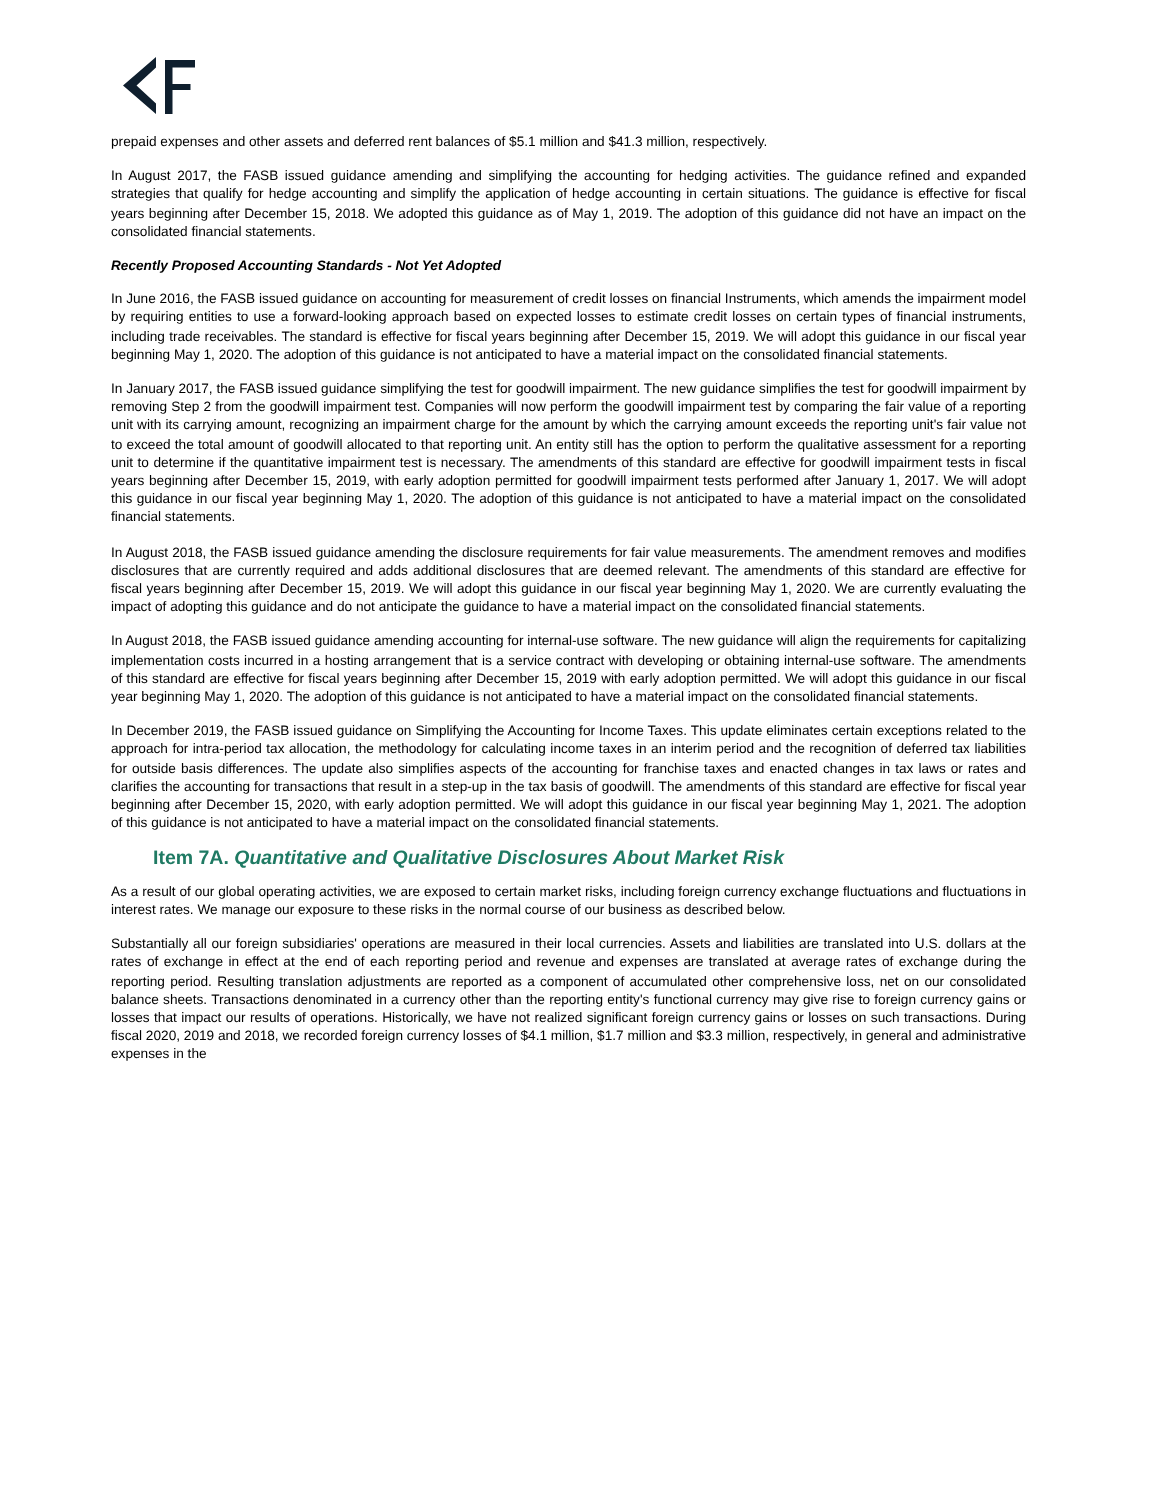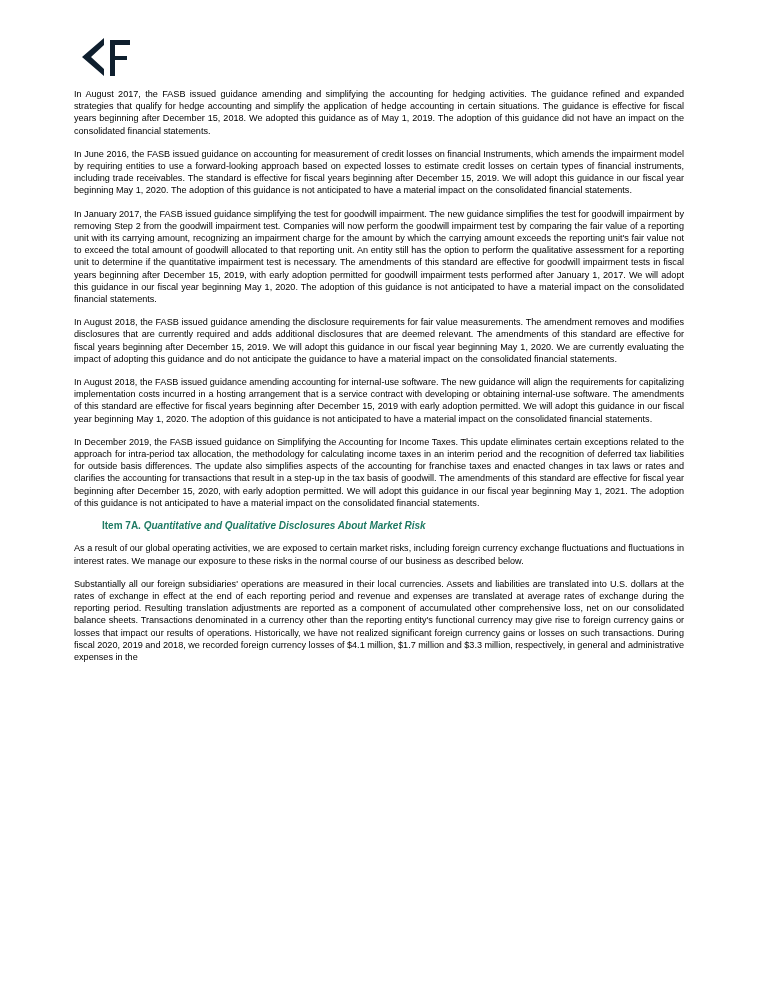--- a/index.html
+++ b/index.html
@@ -53,21 +53,21 @@
   }
   h3.heading-plain {
     margin: 7px 0 10px 0;
     font-size: 9.1px;
     line-height: 12.2px;
     font-weight: bold;
     color: #000;
   }
   .item-heading {
     margin: 9px 0 10px 0;
-    font-size: 10px;
+    font-size: 13px;
     line-height: 12.2px;
     font-weight: bold;
     color: #1f7a63;
     padding-left: 28px;
   }
   .item-heading .item-label {
     font-style: normal;
   }
   .item-heading .item-title {
     font-style: italic;
@@ -88,22 +88,24 @@
 <div class="page">
 
   <div class="logo">
     <svg width="70" height="42" viewBox="0 0 70 42" xmlns="http://www.w3.org/2000/svg">
       <path d="M30 2 L8 21 L30 40 L30 33 L17 21 L30 9 Z" fill="#0f1f2e"></path>
       <path d="M36 4 L36 40 L41 40 L41 24 L53 24 L53 20 L41 20 L41 9 L56 9 L56 4 Z" fill="#0f1f2e"></path>
     </svg>
   </div>
 
   <div class="content">
+    <p class="para">prepaid expenses and other assets and deferred rent balances of $5.1 million and $41.3 million, respectively.</p>
     <p class="para">In August 2017, the FASB issued guidance amending and simplifying the accounting for hedging activities. The guidance refined and expanded strategies that qualify for hedge accounting and simplify the application of hedge accounting in certain situations. The guidance is effective for fiscal years beginning after December 15, 2018. We adopted this guidance as of May 1, 2019. The adoption of this guidance did not have an impact on the consolidated financial statements.</p>
 
+    <h3 class="heading-italic">Recently Proposed Accounting Standards - Not Yet Adopted</h3>
 
     <p class="para">In June 2016, the FASB issued guidance on accounting for measurement of credit losses on financial Instruments, which amends the impairment model by requiring entities to use a forward-looking approach based on expected losses to estimate credit losses on certain types of financial instruments, including trade receivables. The standard is effective for fiscal years beginning after December 15, 2019. We will adopt this guidance in our fiscal year beginning May 1, 2020. The adoption of this guidance is not anticipated to have a material impact on the consolidated financial statements.</p>
     <p class="para">In January 2017, the FASB issued guidance simplifying the test for goodwill impairment. The new guidance simplifies the test for goodwill impairment by removing Step 2 from the goodwill impairment test. Companies will now perform the goodwill impairment test by comparing the fair value of a reporting unit with its carrying amount, recognizing an impairment charge for the amount by which the carrying amount exceeds the reporting unit's fair value not to exceed the total amount of goodwill allocated to that reporting unit. An entity still has the option to perform the qualitative assessment for a reporting unit to determine if the quantitative impairment test is necessary. The amendments of this standard are effective for goodwill impairment tests in fiscal years beginning after December 15, 2019, with early adoption permitted for goodwill impairment tests performed after January 1, 2017. We will adopt this guidance in our fiscal year beginning May 1, 2020. The adoption of this guidance is not anticipated to have a material impact on the consolidated financial statements.</p>
     <p class="para">In August 2018, the FASB issued guidance amending the disclosure requirements for fair value measurements. The amendment removes and modifies disclosures that are currently required and adds additional disclosures that are deemed relevant. The amendments of this standard are effective for fiscal years beginning after December 15, 2019. We will adopt this guidance in our fiscal year beginning May 1, 2020. We are currently evaluating the impact of adopting this guidance and do not anticipate the guidance to have a material impact on the consolidated financial statements.</p>
     <p class="para">In August 2018, the FASB issued guidance amending accounting for internal-use software. The new guidance will align the requirements for capitalizing implementation costs incurred in a hosting arrangement that is a service contract with developing or obtaining internal-use software. The amendments of this standard are effective for fiscal years beginning after December 15, 2019 with early adoption permitted. We will adopt this guidance in our fiscal year beginning May 1, 2020.  The adoption of this guidance is not anticipated to have a material impact on the consolidated financial statements.</p>
     <p class="para">In December 2019, the FASB issued guidance on Simplifying the Accounting for Income Taxes. This update eliminates certain exceptions related to the approach for intra-period tax allocation, the methodology for calculating income taxes in an interim period and the recognition of deferred tax liabilities for outside basis differences. The update also simplifies aspects of the accounting for franchise taxes and enacted changes in tax laws or rates and clarifies the accounting for transactions that result in a step-up in the tax basis of goodwill. The amendments of this standard are effective for fiscal year beginning after December 15, 2020, with early adoption permitted. We will adopt this guidance in our fiscal year beginning May 1, 2021. The adoption of this guidance is not anticipated to have a material impact on the consolidated financial statements.</p>
 
     <div class="item-heading">
       <span class="item-label">Item 7A. </span><span class="item-title">Quantitative and Qualitative Disclosures About Market Risk</span>
     </div>

